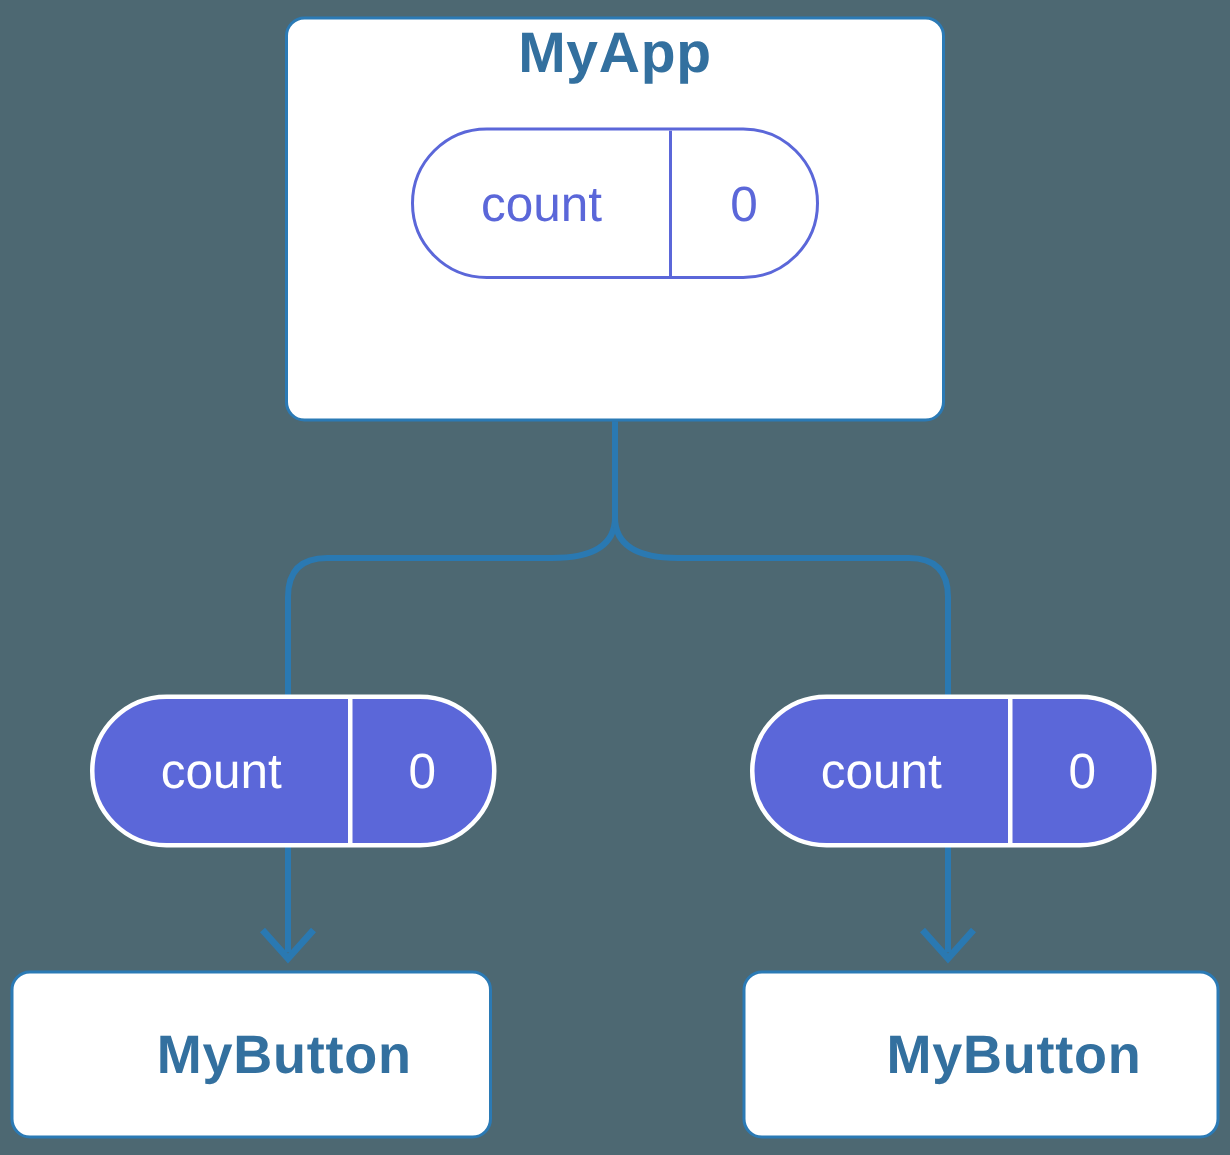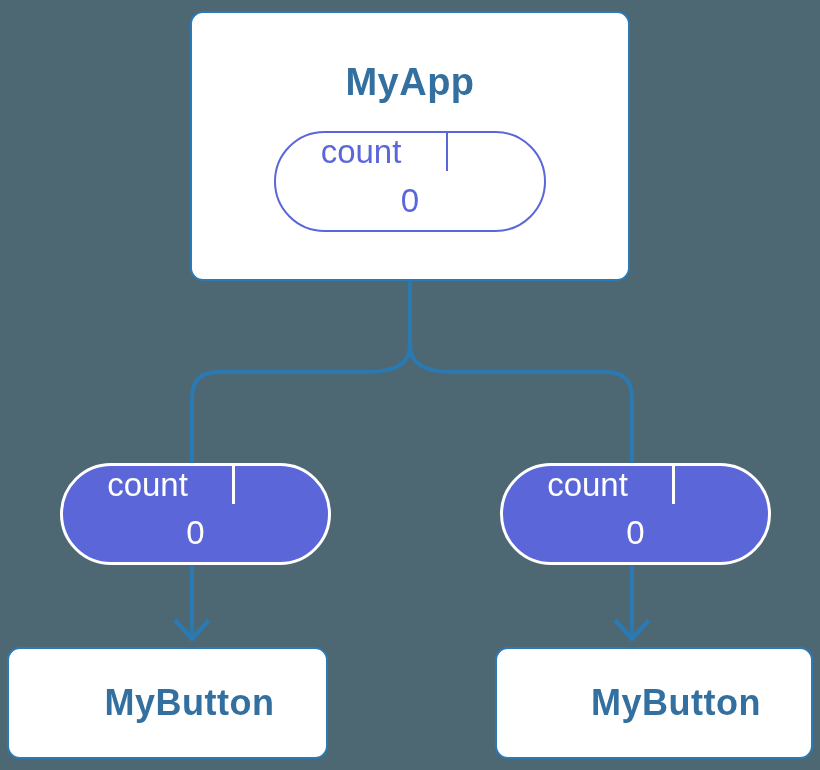--- a/index.html
+++ b/index.html
@@ -37,42 +37,40 @@
     border-radius: 13px;
     box-sizing: border-box;
     z-index: 2;
     display: flex;
     flex-direction: column;
     align-items: center;
   }
   .card.root {
     left: 190px; top: 11px;
     width: 440px; height: 270px;
-    padding-top: 46px;
   }
   .card.leaf {
     justify-content: center;
   }
   .card.leaf.left  { left: 7px;   top: 647px; width: 321px; height: 112px; }
   .card.leaf.right { left: 495px; top: 647px; width: 318px; height: 112px; }
   .card-title {
     color: var(--title);
     font-weight: 700;
     font-size: 38px;
     line-height: 46px;
     letter-spacing: 0.5px;
   }
   .card.leaf .card-title { font-size: 36px; margin-left: 44px; }
   .pill {
     display: flex;
     box-sizing: border-box;
     border-radius: 999px;
     overflow: hidden;
     z-index: 2;
-    flex-direction: column;
   }
   .pill-label, .pill-value {
     display: flex;
     align-items: center;
     justify-content: center;
     font-size: 33px;
     font-weight: 400;
     box-sizing: border-box;
   }
   .pill.outline {

